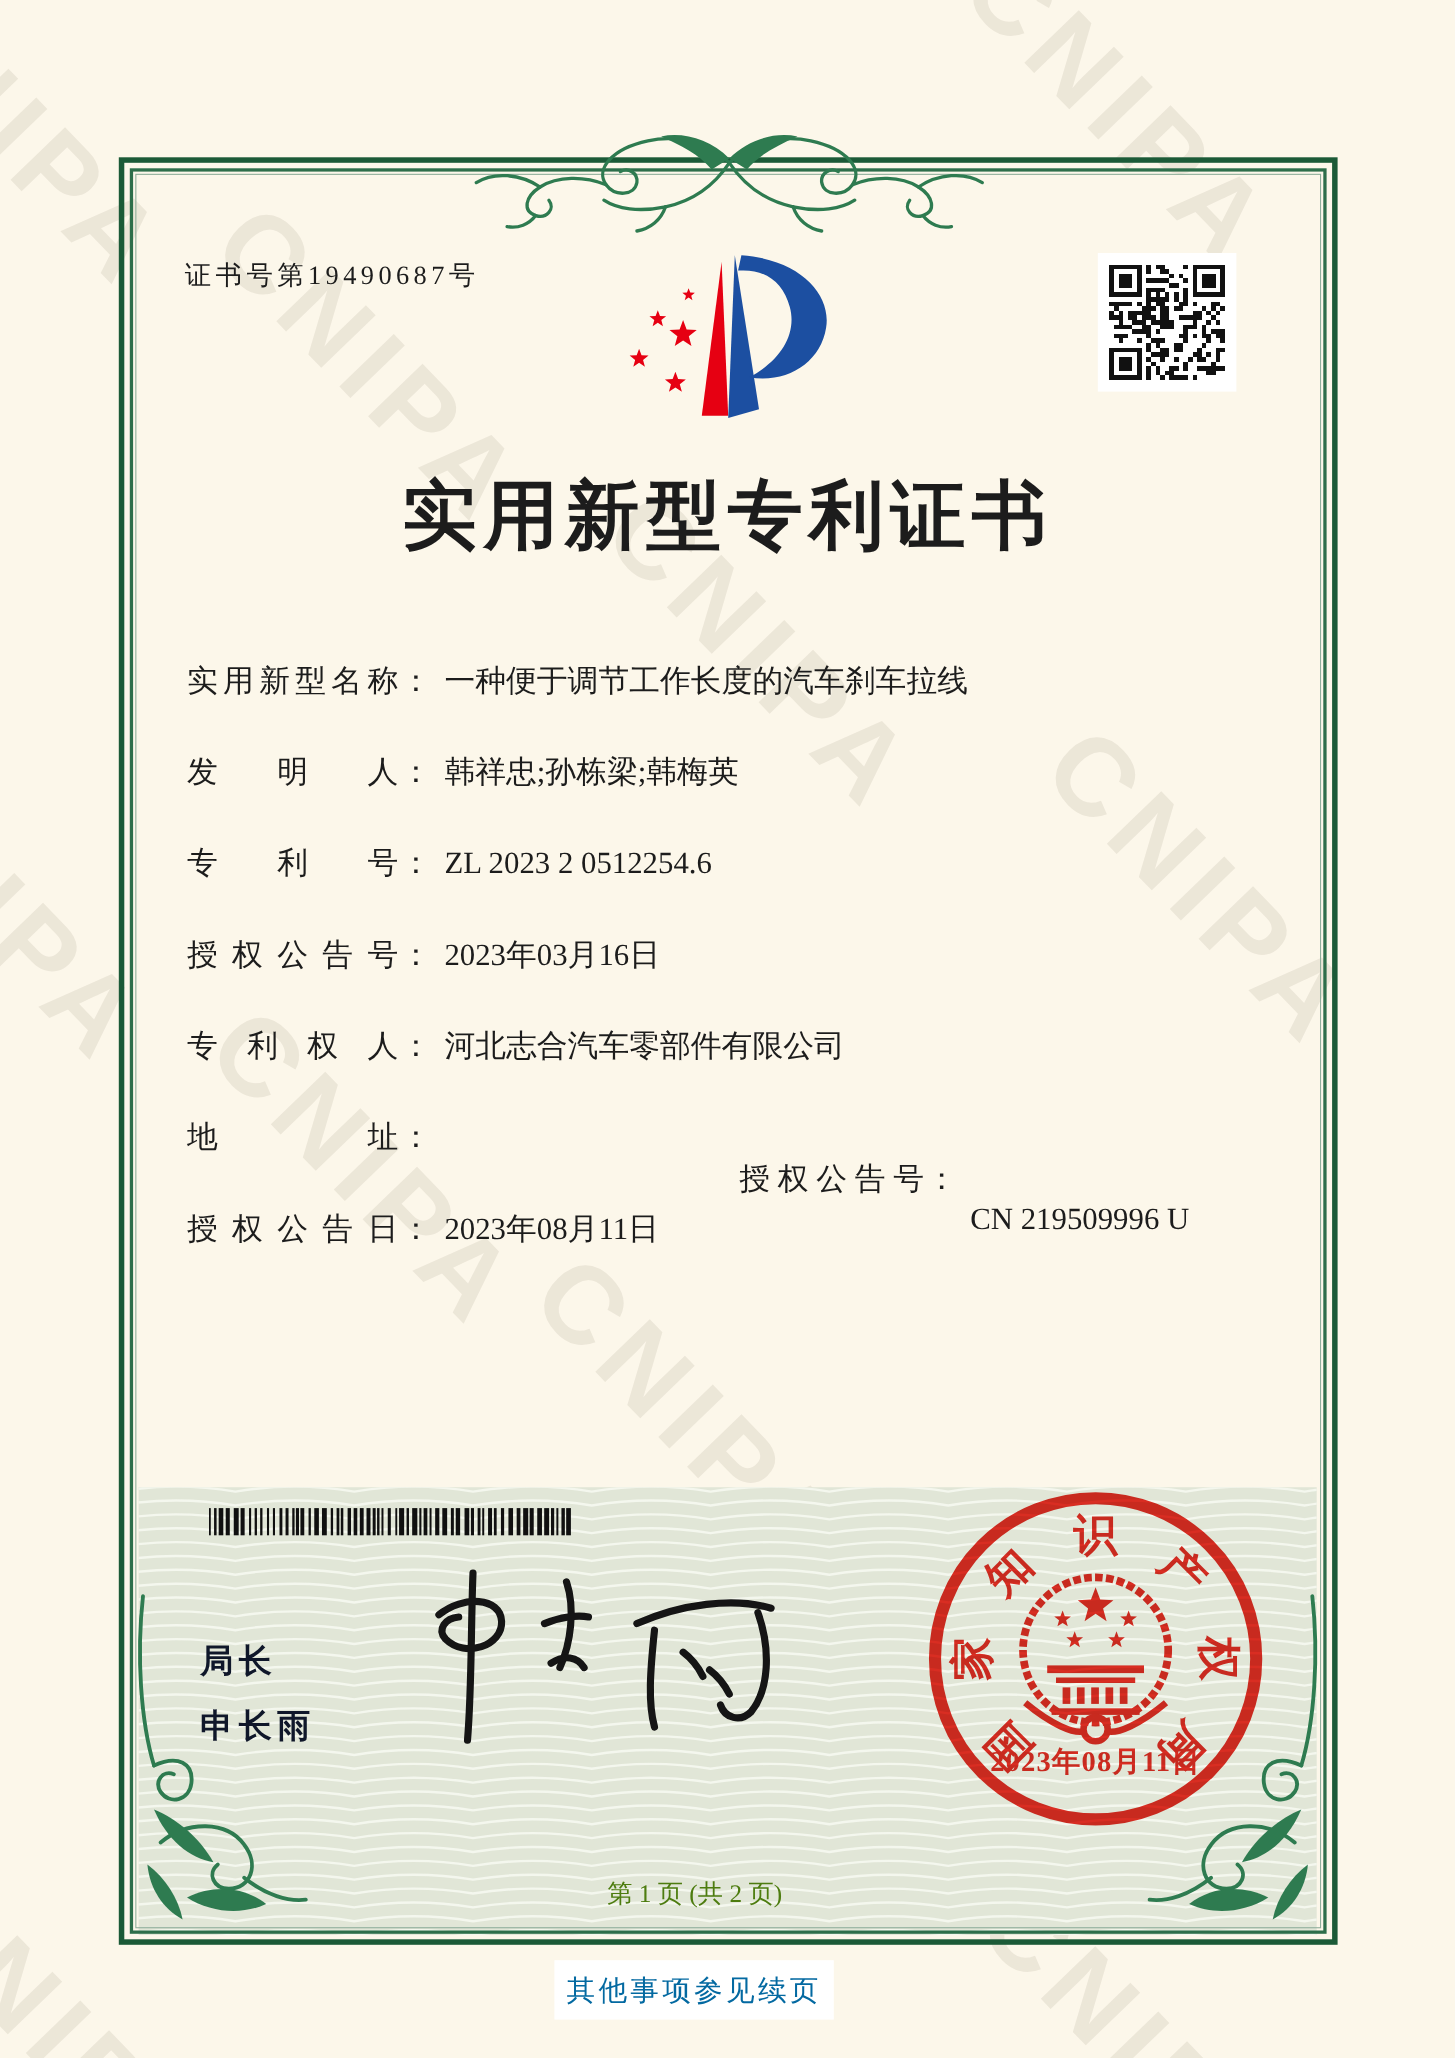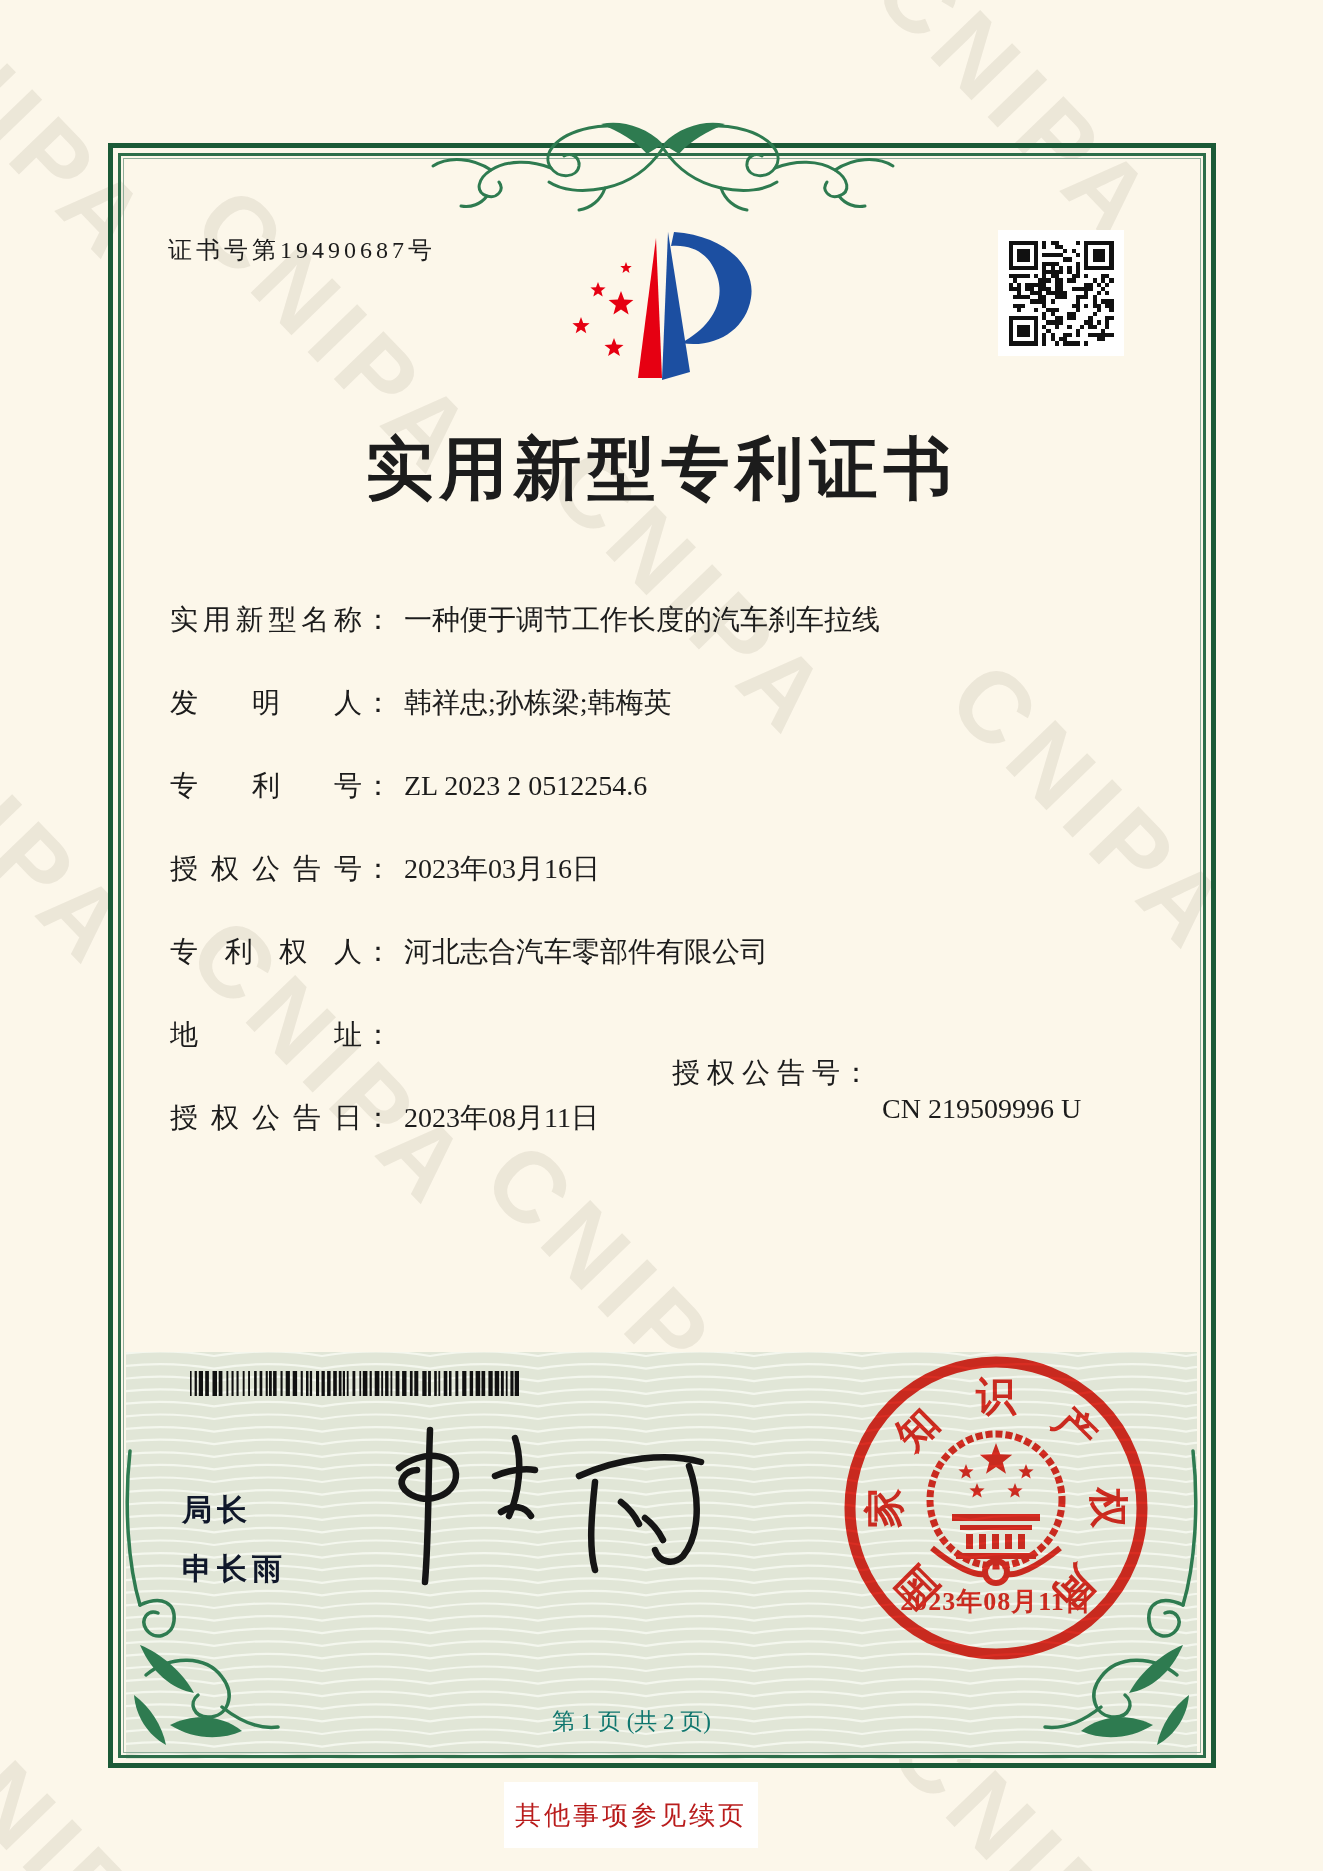--- a/index.html
+++ b/index.html
@@ -36,24 +36,24 @@
   .signer{position:absolute;left:182px;top:1490px;z-index:6;
           font-family:Liberation Serif, serif;font-weight:bold;
           font-size:30px;letter-spacing:5px;color:#0f172a;}
   .signer div{margin-bottom:18px;}
   .signature{position:absolute;left:383px;top:1424px;z-index:7;}
   .seal{position:absolute;left:836px;top:1348px;z-index:7;mix-blend-mode:multiply;opacity:.96;}
   .seal text{font-family:"Liberation Serif","DejaVu Serif",serif;fill:#e2251b;}
   .seal .ringtext text{font-size:40px;font-weight:bold;text-anchor:middle;dominant-baseline:central;}
   .seal .sealdate{font-size:26px;font-weight:bold;text-anchor:middle;letter-spacing:1px;}
   .pagefoot{position:absolute;left:0;right:60px;top:1706px;text-align:center;
-            font-size:23px;z-index:6;color:#0f766e;}
-  .contbox{position:absolute;left:504px;top:1782px;width:254px;height:66px;background:#ffffff;
+            font-size:23px;z-index:6;color:#4d7c0f;}
+  .contbox{position:absolute;left:504px;top:1782px;width:254px;height:54px;background:#ffffff;
            display:flex;align-items:center;justify-content:center;z-index:6;
-           font-size:26px;letter-spacing:3px;color:#b91c1c;}
+           font-size:26px;letter-spacing:3px;color:#0369a1;}
 </style>
 </head>
 <body>
 
 <div class="page">
 
   <div class="wm" style="left:-70px;top:-50px">CNIPA</div>
   <div class="wm" style="left:935px;top:-70px">CNIPA</div>
   <div class="wm" style="left:255px;top:165px">CNIPA</div>
   <div class="wm" style="left:610px;top:425px">CNIPA</div>

